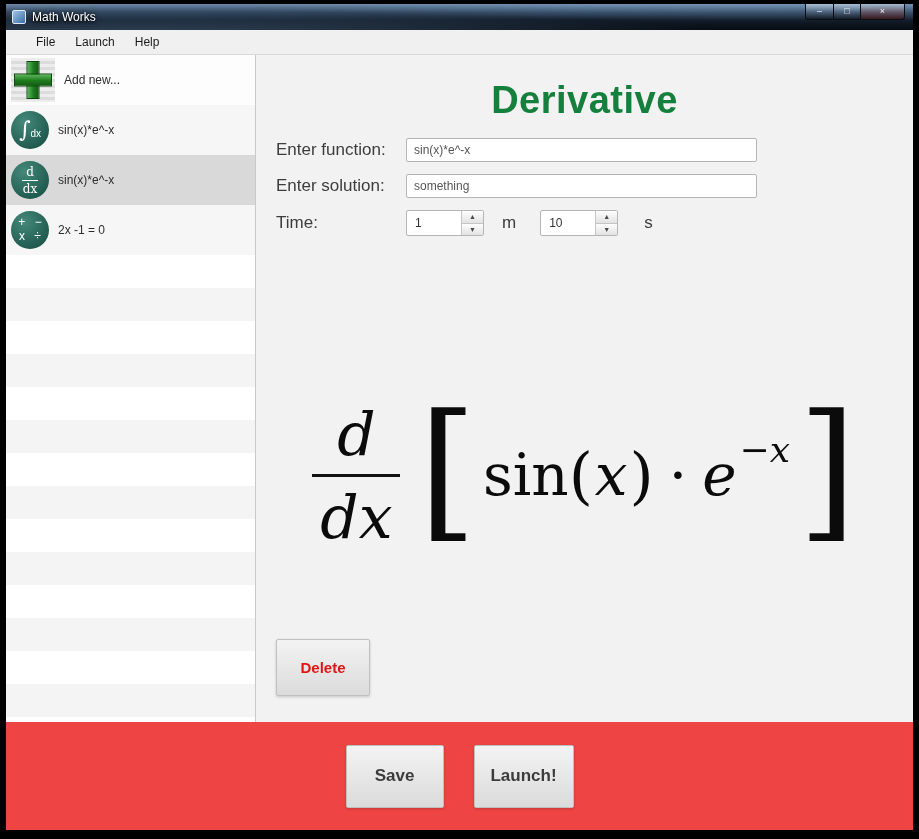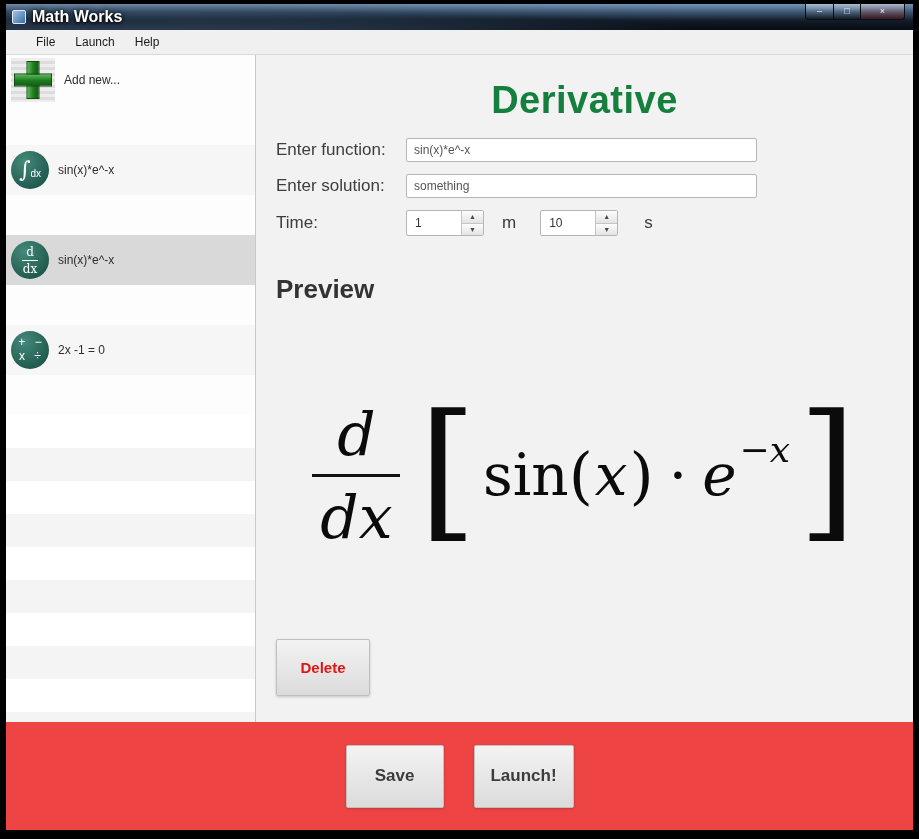--- a/index.html
+++ b/index.html
@@ -11,42 +11,42 @@
 
   
   .titlebar { height:26px; flex:0 0 26px; position:relative; display:flex; align-items:center;
     background:
       radial-gradient(ellipse at 15% 130%, rgba(130,180,230,.40), transparent 55%),
       radial-gradient(ellipse at 85% -40%, rgba(140,190,240,.35), transparent 55%),
       linear-gradient(180deg,#6c89a7 0%, #31465e 32%, #121c29 62%, #070c12 100%);
   }
   .app-icon { width:14px; height:14px; margin:0 6px 0 6px;
     background:linear-gradient(135deg,#9fc4e8,#3a6ea5); border:1px solid #dfe9f4; border-radius:2px; }
-  .titlebar-title { color:#fff; font-size:16px; text-shadow:0 1px 3px #000, 0 0 6px rgba(0,0,0,.8);font-weight:bold; }
+  .titlebar-title { color:#fff; font-size:12px; text-shadow:0 1px 3px #000, 0 0 6px rgba(0,0,0,.8); }
   .win-controls { position:absolute; top:0; right:8px; display:flex; }
   .win-btn { height:16px; display:flex; align-items:center; justify-content:center;
     background:linear-gradient(180deg, rgba(255,255,255,.38), rgba(255,255,255,.10) 45%, rgba(0,0,0,.28));
     border:1px solid #0a0e13; border-top:none; color:#f2f2f2; font-size:9px; line-height:1;
     margin-left:-1px; cursor:default; }
   .win-btn.min { width:29px; border-radius:0 0 0 3px; }
   .win-btn.max { width:28px; }
   .win-btn.close { width:45px; border-radius:0 0 3px 0;
     background:linear-gradient(180deg, rgba(255,255,255,.35), rgba(220,120,110,.25) 45%, rgba(90,10,5,.45)); }
 
   
   .menubar { height:25px; flex:0 0 25px; background:#f0f0f0; border-bottom:1px solid #d9d9d9;
     display:flex; align-items:stretch; padding-left:20px; }
   .menu-item { display:flex; align-items:center; padding:0 10px; font-size:12px; color:#1a1a1a; }
 
   
   .content { flex:1 1 auto; display:flex; min-height:0; }
 
   
   .sidebar { width:250px; flex:0 0 250px; background:#fdfdfd; border-right:1px solid #c9c9c9;
-    display:flex; flex-direction:column;gap:40px; }
+    display:flex; flex-direction:column; }
   .side-row { height:50px; flex:0 0 50px; display:flex; align-items:center; gap:9px;
     padding-left:5px; font-size:12px; color:#2e2e2e; }
   .side-row.alt { background:#f6f6f6; }
   .side-row.selected { background:#d9d9d9; }
   .stripes { flex:1 1 auto;
     background:repeating-linear-gradient(180deg,#ffffff 0 33px,#f4f4f4 33px 66px); }
 
   .plus-box { width:44px; height:44px; position:relative; flex-shrink:0;
     background:repeating-linear-gradient(180deg,#ededed 0 3px,#dcdcdc 3px 6px); }
   .plus-v { position:absolute; left:50%; top:3px; bottom:3px; width:13px; transform:translateX(-50%);
@@ -227,21 +227,20 @@
                 </div>
               <div class="spin-btn">
                   <span>▼</span>
                 </div>
             </div>
           </div>
           <span class="unit s">s</span>
         </div>
       </div>
 
-      <div class="preview-title">Preview</div>
 
       <div class="formula">
         <div class="frac">
           <span class="frac-num">d</span>
           <span class="frac-bar"></span>
           <span class="frac-den">dx</span>
         </div>
         <span class="bracket left">[</span>
         <span class="fn-sin">sin</span>
         <span class="paren">(</span>

